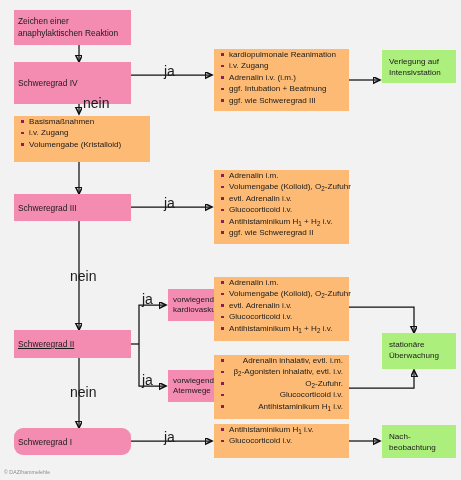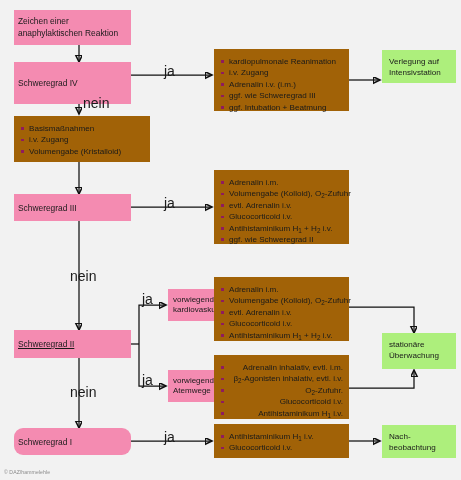--- a/index.html
+++ b/index.html
@@ -17,24 +17,24 @@
   .pink{
     background:#f48bb1;
     color:#1a1a1a;
     font-size:8.4px;
     display:flex;align-items:center;
     padding-left:4px;
   }
   .pink.two-line{align-items:center;}
 
   .blue{
-    background:#a16207;
+    background:#fdba74;
     color:#1a1a1a;
     font-size:8.1px;
-    padding:7px 6px 5px 7px;
+    padding:0 6px 5px 7px;
     line-height:11.4px;
   }
   .green{
     background:#adef7c;
     color:#1a1a1a;
     font-size:8.1px;
     padding:6px 7px;
     line-height:11px;
   }
 
@@ -128,22 +128,22 @@
     <span>Schweregrad IV</span>
   </div>
   <div class="edge-label" style="left:164px;top:63px;">ja</div>
   <div class="edge-label" style="left:83px;top:95px;">nein</div>
 
   <div class="box blue" style="left:214px;top:49px;width:135px;height:62px;">
     <ul class="items">
         <li>kardiopulmonale Reanimation</li>
         <li>i.v. Zugang</li>
         <li>Adrenalin i.v. (i.m.)</li>
+        <li>ggf. Intubation + Beatmung</li>
         <li>ggf. wie Schweregrad III</li>
-        <li>ggf. Intubation + Beatmung</li>
       </ul>
   </div>
 
   <div class="box green" style="left:382px;top:50px;width:74px;height:33px;">
     <span>Verlegung auf</span><br>
     <span>Intensivstation</span>
   </div>
 
   <div class="box blue" style="left:14px;top:116px;width:136px;height:46px;">
     <ul class="items">

